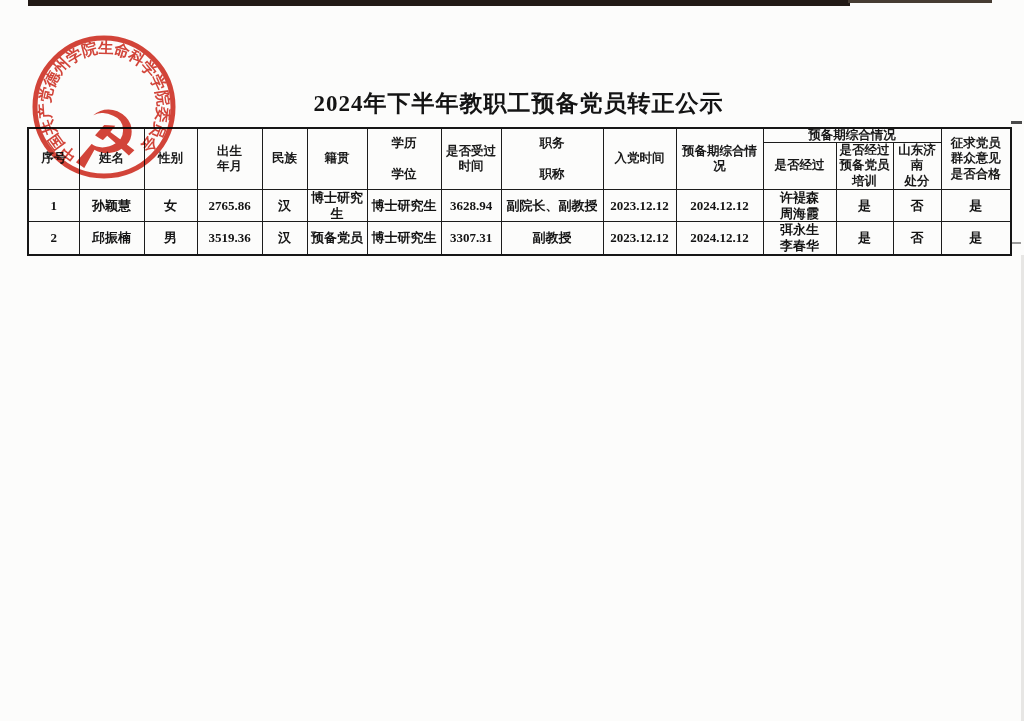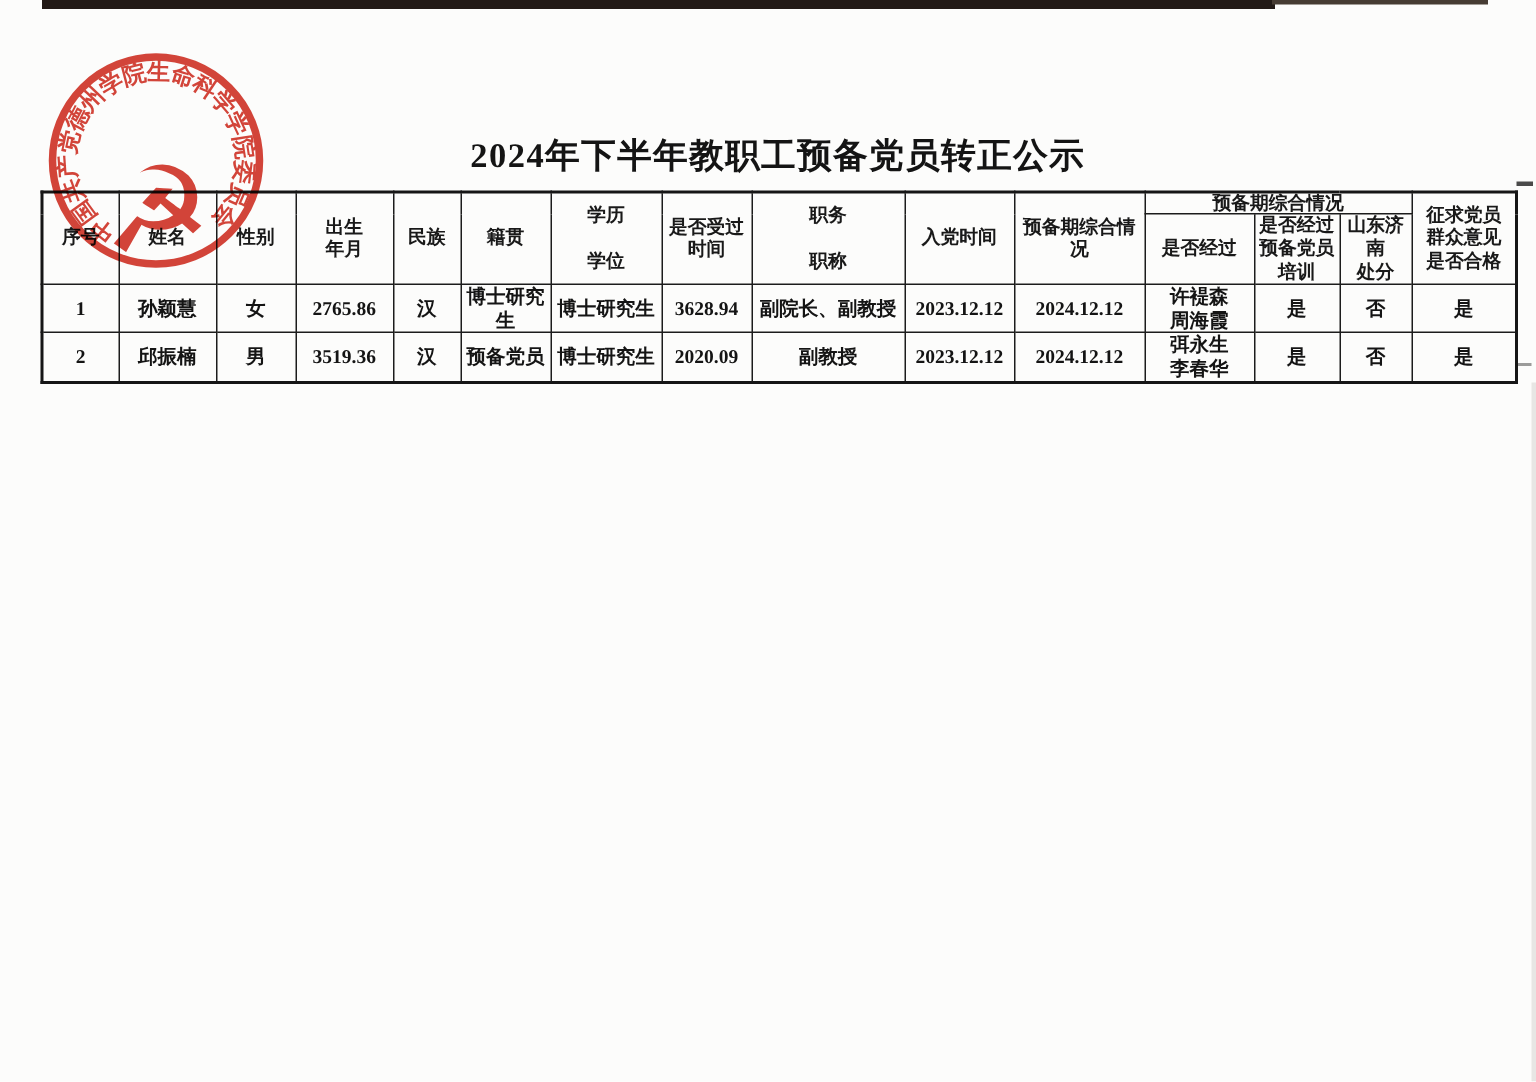--- a/index.html
+++ b/index.html
@@ -135,21 +135,21 @@
     <td>是</td>
   </tr>
   <tr class="data-row">
     <td>2</td>
     <td>邱振楠</td>
     <td>男</td>
     <td>3519.36</td>
     <td>汉</td>
     <td>预备党员</td>
     <td>博士研究生</td>
-    <td>2020.09</td>
+    <td>3307.31</td>
     <td>副教授</td>
     <td>2023.12.12</td>
     <td>2024.12.12</td>
     <td>弭永生
 李春华</td>
     <td>是</td>
     <td>否</td>
     <td>是</td>
   </tr>
 </tbody>

